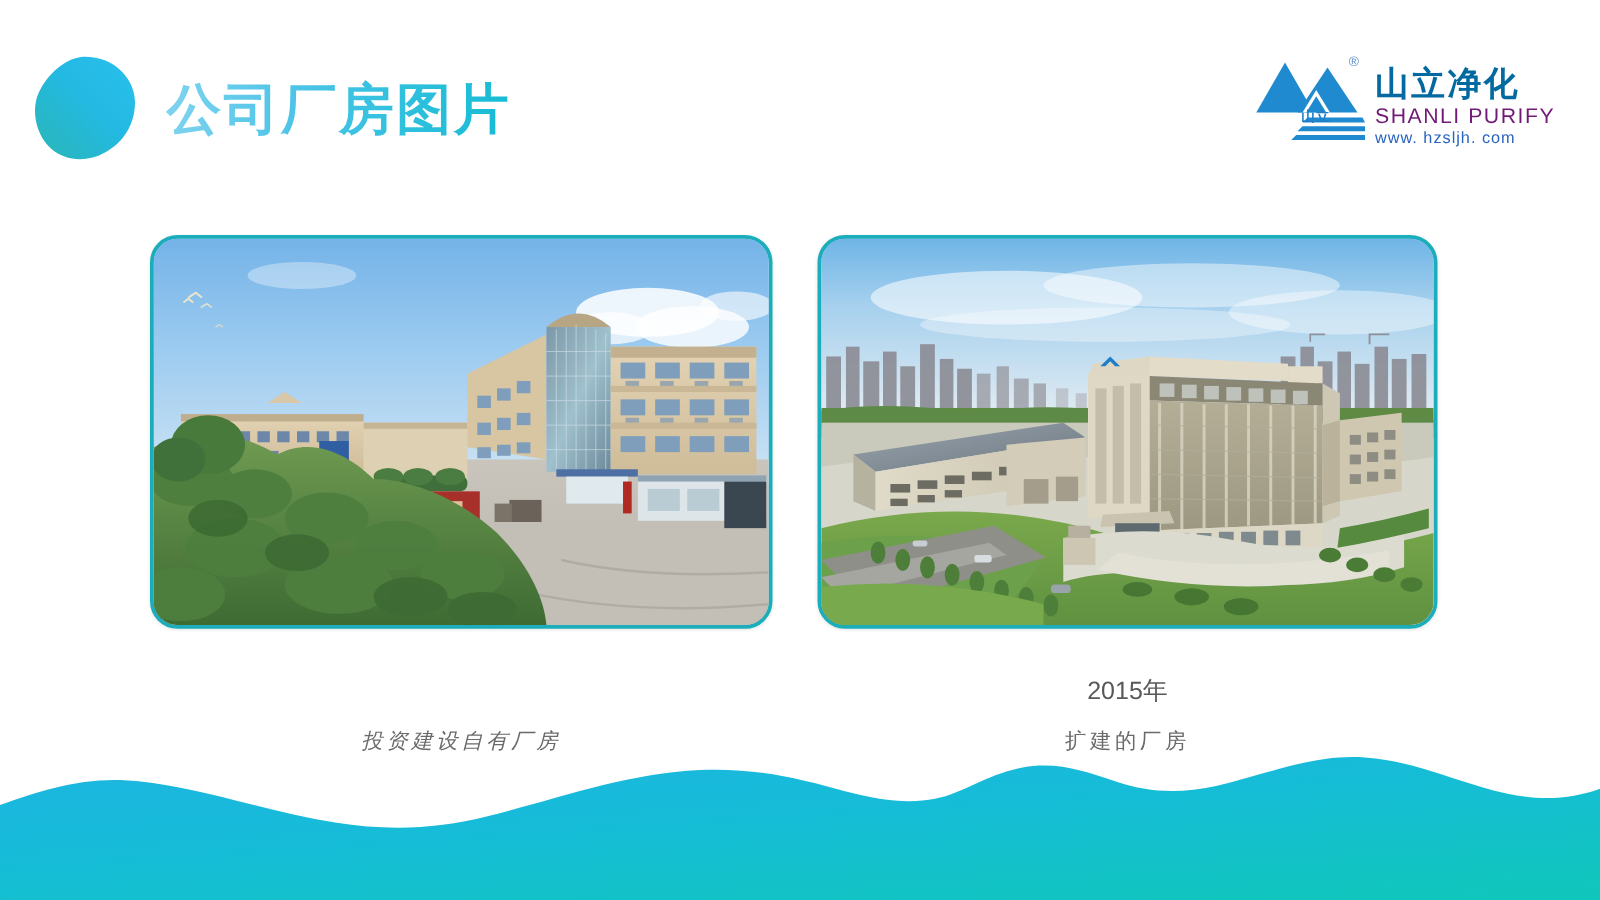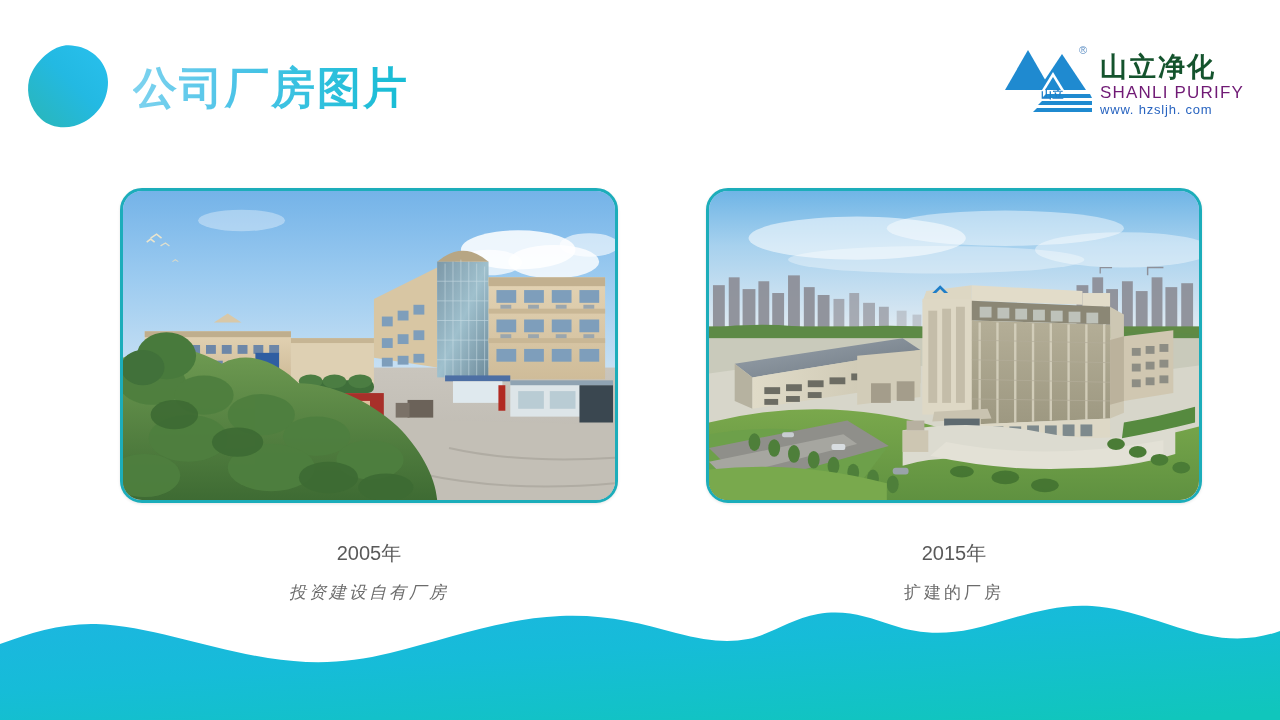--- a/index.html
+++ b/index.html
@@ -44,21 +44,21 @@
     left: 1004px; top: 40px;
     width: 216px; height: 82px;
   }
   .logo-mark { position: absolute; left: 0; top: 4px; width: 88px; height: 70px; }
   .logo-reg {
     position: absolute; left: 75px; top: 5px;
     font-size: 11px; color: #5e8fc4; line-height: 11px;
   }
   .logo-cn {
     position: absolute; left: 96px; top: 12px;
-    font-size: 27px; font-weight: 700; color: #14532d;
+    font-size: 27px; font-weight: 700; color: #0369a1;
     letter-spacing: 2px; line-height: 30px; white-space: nowrap;
   }
   .logo-en {
     position: absolute; left: 96px; top: 43px;
     font-size: 17px; font-weight: 400; color: #701a75;
     letter-spacing: 1.2px; line-height: 19px; white-space: nowrap;
   }
   .logo-url {
     position: absolute; left: 96px; top: 62px;
     font-size: 13px; color: #2864c0;
@@ -327,25 +327,24 @@
           <ellipse cx="116" cy="256" rx="26" ry="15"></ellipse>
           <ellipse cx="208" cy="292" rx="30" ry="16"></ellipse>
           <ellipse cx="266" cy="302" rx="28" ry="14"></ellipse>
         </g>
 
         <ellipse cx="44" cy="168" rx="30" ry="24" fill="#487a3c"></ellipse>
         <ellipse cx="20" cy="180" rx="22" ry="18" fill="#41713a"></ellipse>
       </svg>
     </div>
 
-    <div class="cap-year" style="top:352px;">2005年</div>
     <div class="cap-desc" style="top:393px;font-style:italic;">投资建设自有厂房</div>
   </div>
 
-  <div class="card" style="left:706px; top:188px; width:496px; height:420px;">
+  <div class="card" style="left:654px; top:188px; width:496px; height:420px;">
 
     <div class="photo-frame" style="left:0; top:0; width:496px; height:315px;">
       <svg viewBox="0 0 496 315" preserveAspectRatio="none" xmlns="http://www.w3.org/2000/svg" role="img">
         <defs>
           <linearGradient id="sky2" x1="0" y1="0" x2="0" y2="1">
             <stop offset="0%" stop-color="#6fb5e6"></stop>
             <stop offset="40%" stop-color="#a7d1ee"></stop>
             <stop offset="100%" stop-color="#dfeaf2"></stop>
           </linearGradient>
           <linearGradient id="lawn2" x1="0" y1="0" x2="0" y2="1">

